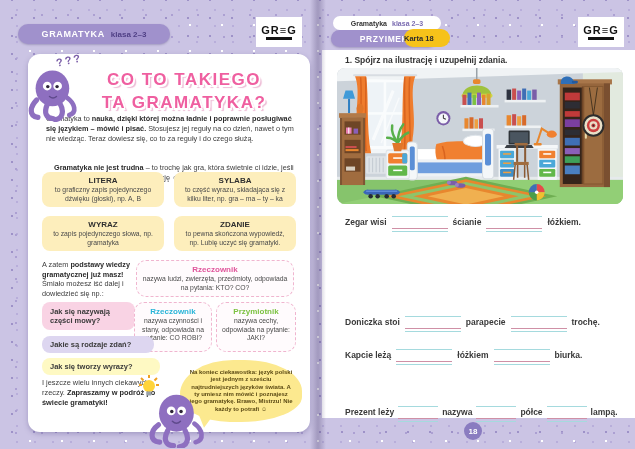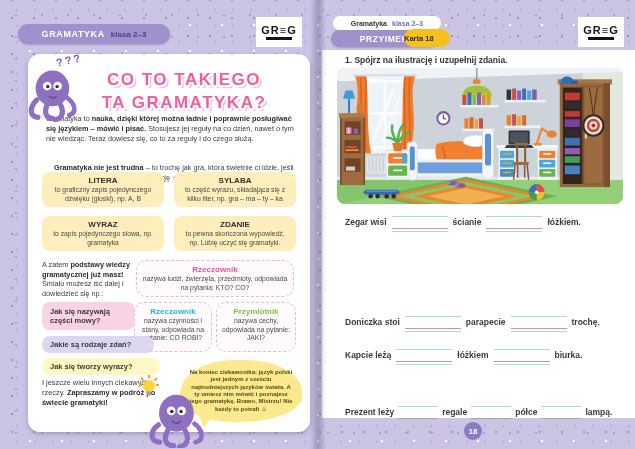--- a/index.html
+++ b/index.html
@@ -397,21 +397,21 @@
   <div class="abs sentence" style="top:212px;">
     <span>Zegar wisi</span><span class="blank"></span><span>ścianie</span><span class="blank"></span><span>łóżkiem.</span>
   </div>
   <div class="abs sentence" style="top:312px;">
     <span>Doniczka stoi</span><span class="blank"></span><span>parapecie</span><span class="blank"></span><span>trochę.</span>
   </div>
   <div class="abs sentence" style="top:345px;">
     <span>Kapcie leżą</span><span class="blank"></span><span>łóżkiem</span><span class="blank"></span><span>biurka.</span>
   </div>
   <div class="abs sentence" style="top:402px;">
-    <span>Prezent leży</span><span class="blank sm"></span><span>regale</span><span class="blank sm"></span><span>półce</span><span class="blank sm"></span><span>lampą.</span>
+    <span>Prezent leży</span><span class="blank sm"></span><span>nazywa</span><span class="blank sm"></span><span>półce</span><span class="blank sm"></span><span>lampą.</span>
   </div>
 
   <div class="abs page-num">
     <span>18</span>
   </div>
 
   <div class="abs gutter"></div>
 </div>
 
 </body></html>

